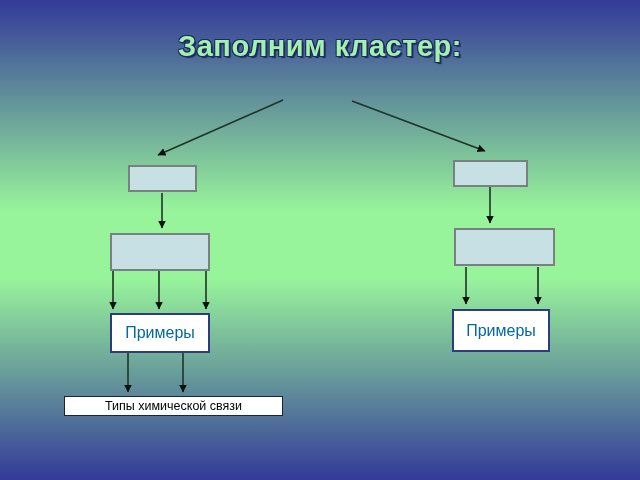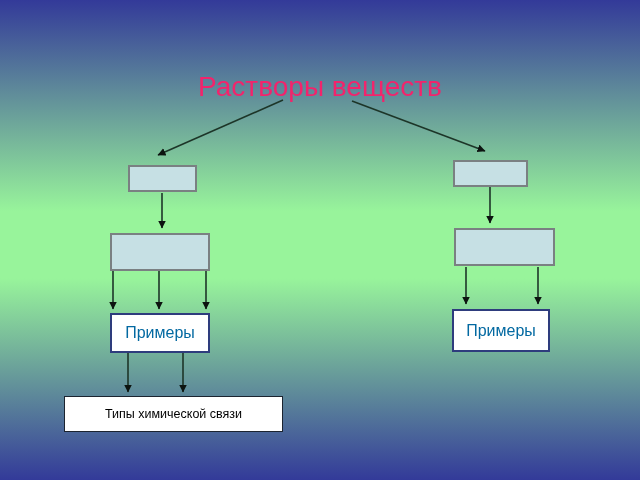--- a/index.html
+++ b/index.html
@@ -85,37 +85,37 @@
     justify-content: center;
     font-size: 16px;
     color: #0369a1;
   }
   .examples-left  { left: 110px; top: 313px; width: 100px; height: 40px; }
   .examples-right { left: 452px; top: 309px; width: 98px;  height: 43px; }
 
   .bond-types-box {
     position: absolute;
     left: 64px; top: 396px;
-    width: 219px; height: 36px;
+    width: 219px; height: 20px;
     background: #ffffff;
     border: 1.5px solid var(--bond-box-border);
     display: flex;
     align-items: center;
     justify-content: center;
     font-size: 12.5px;
     color: #000000;
   }
 </style>
 </head>
 <body>
 
 <div class="slide">
 
+  <div class="title">Заполним кластер:</div>
 
-  <div class="subtitle">Растворы веществ</div>
 
   <svg class="connectors" viewBox="0 0 640 480" xmlns="http://www.w3.org/2000/svg">
     <defs>
       <marker id="arrow" markerWidth="9" markerHeight="9" refX="7.5" refY="4" orient="auto" markerUnits="userSpaceOnUse">
         <path d="M0,0 L8,4 L0,8 Z" fill="#0d1410"></path>
       </marker>
     </defs>
     <g stroke="#1d3528" stroke-width="1.6" fill="none">
       <line x1="283" y1="100" x2="158" y2="155" marker-end="url(#arrow)"></line>
       <line x1="352" y1="101" x2="485" y2="151" marker-end="url(#arrow)"></line>

